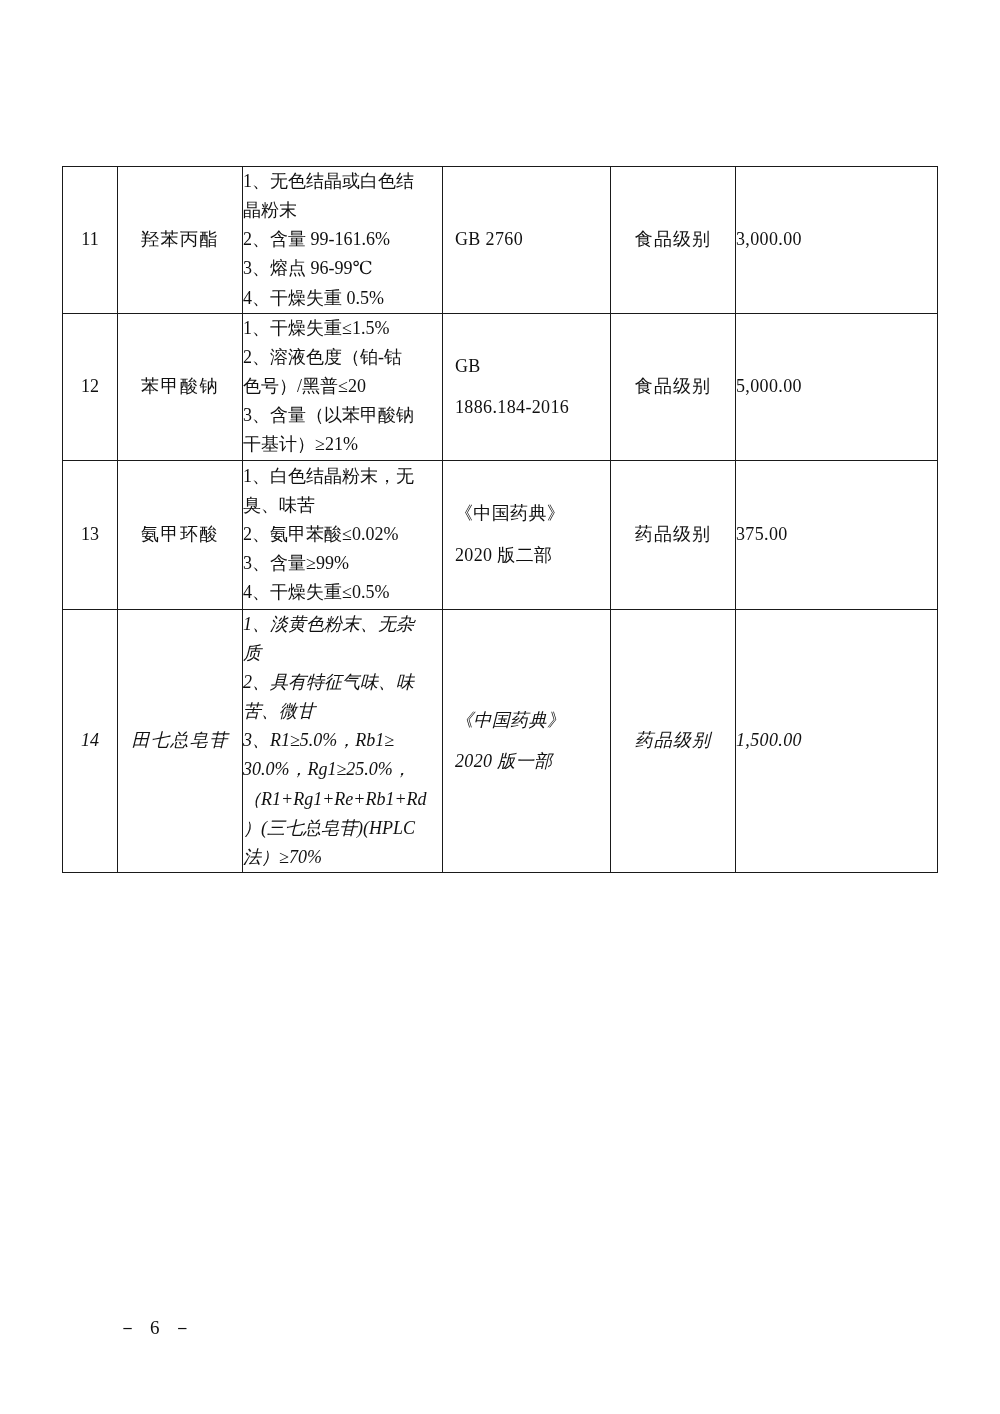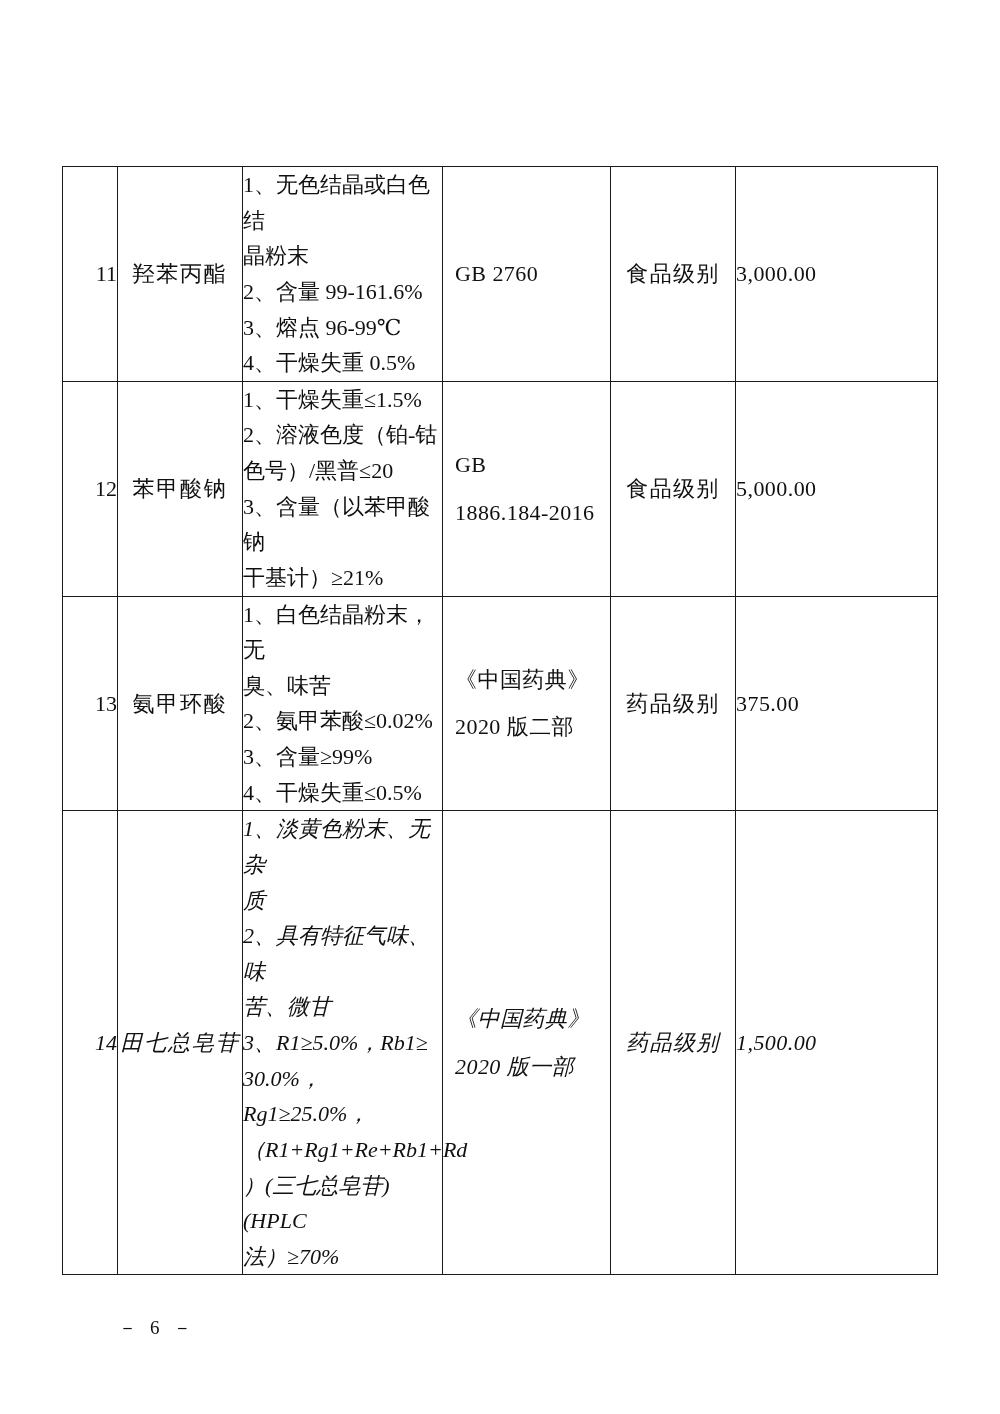--- a/index.html
+++ b/index.html
@@ -26,32 +26,32 @@
     left: 62px;
     top: 166px;
     width: 875px;
     border-collapse: collapse;
     table-layout: fixed;
   }
   .spec-table td {
     border: 1px solid #1a1a1a;
     vertical-align: middle;
     padding: 0;
-    font-size: 22px;
+    font-size: 18px;
     line-height: 1.62;
   }
   col.c-idx   { width: 55px; }
   col.c-name  { width: 125px; }
   col.c-spec  { width: 200px; }
   col.c-std   { width: 168px; }
   col.c-grade { width: 125px; }
   col.c-price { width: 202px; }
 
   .cell-idx {
-    text-align: right;
+    text-align: center;
     padding-left: 14px;
     font-size: 17.5px;
   }
   .cell-name {
     text-align: center;
     padding: 0 10px;
     letter-spacing: 0.08em;
   }
   .cell-spec {
     padding: 10px 8px 10px 10px;

